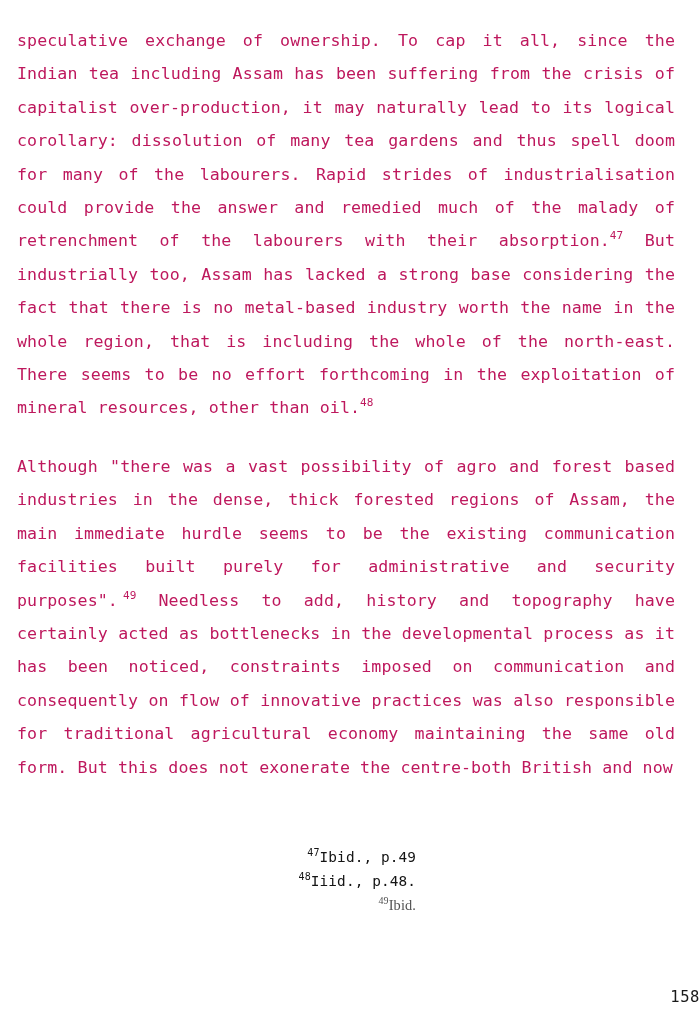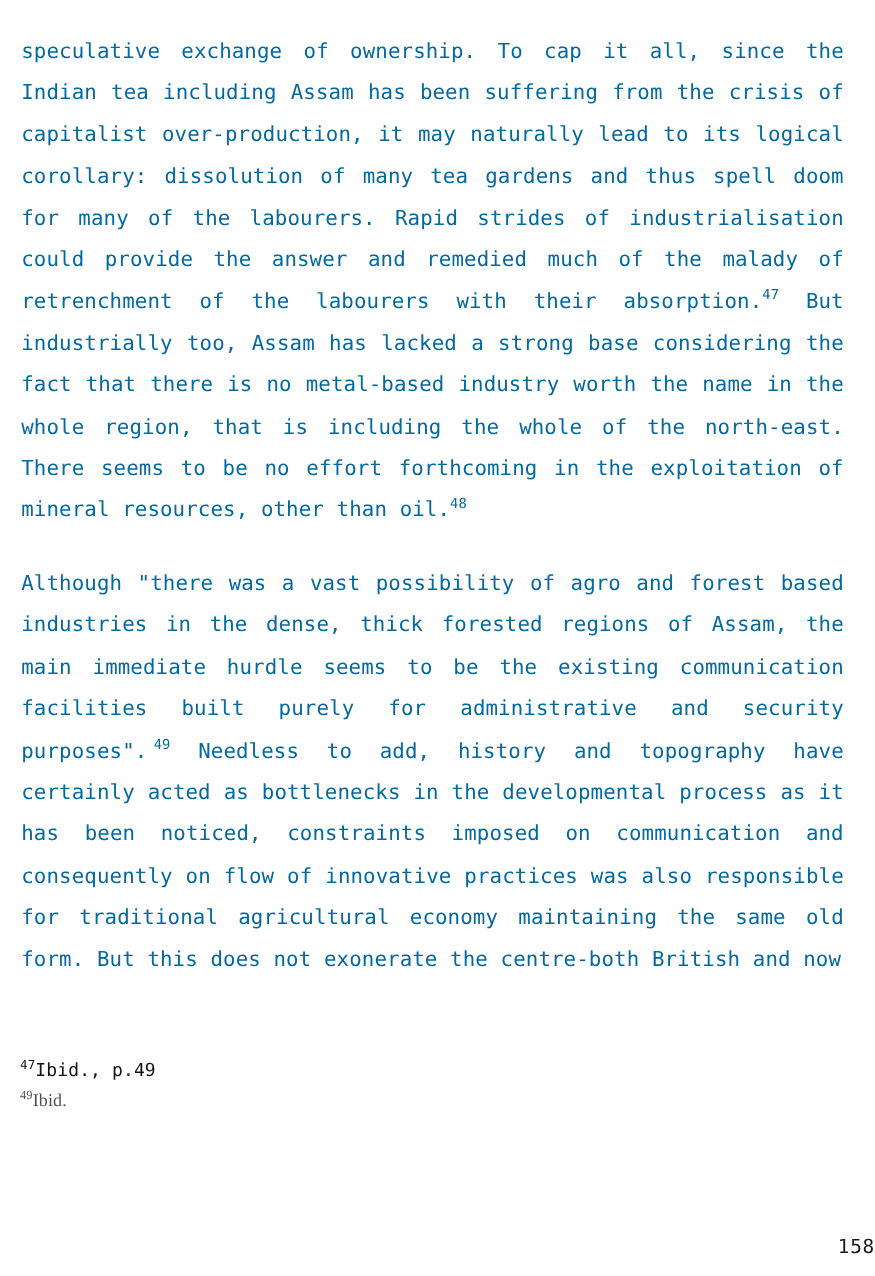--- a/index.html
+++ b/index.html
@@ -30,21 +30,21 @@
   }
   .para {
     margin: 0;
     font-size: 16.6px;
     line-height: 33.4px;
     text-align: justify;
     text-align-last: left;
     text-justify: inter-word;
     word-spacing: 0px;
     letter-spacing: 0.1px;
-    color: #0369a1;
+    color: #be185d;
     white-space: normal;
   }
   .para.p2 {
     margin-top: 25px;
   }
   .para .sup {
     font-size: 11px;
     vertical-align: super;
     line-height: 0;
   }
@@ -52,20 +52,21 @@
     font-size: 11px;
     vertical-align: super;
     line-height: 0;
     margin-left: 5px;
   }
   .footnotes {
     position: absolute;
     left: 16px;
     top: 846px;
     width: 400px;
+    text-align: right;
   }
   .footnote {
     font-size: 14.4px;
     line-height: 23.8px;
     letter-spacing: 0.1px;
     color: #141414;
     white-space: pre;
   }
   .footnote .fn-num {
     font-size: 10px;
@@ -98,20 +99,21 @@
     <p class="para p1"><span>speculative exchange of ownership. To cap it all, since the Indian tea including Assam has been suffering from the crisis of capitalist over-production, it may naturally lead to its logical corollary: dissolution of many tea gardens and thus spell doom for many of the labourers. Rapid strides of industrialisation could provide the answer and remedied much of the malady of retrenchment of the labourers with their absorption.</span><span class="sup">47</span><span> But industrially too, Assam has lacked a strong base considering the fact that there is no metal-based industry worth the name in the whole region, that is including the whole of the north-east. There seems to be no effort forthcoming in the exploitation of mineral resources, other than oil.</span><span class="sup">48</span></p>
 
     <p class="para p2"><span> Although "there was a vast possibility of agro and forest based industries in the dense, thick forested regions of Assam, the main immediate hurdle seems to be the existing communication facilities built purely for administrative and security purposes".</span><span class="sup-spaced">49</span><span> Needless to add, history and topography have certainly acted as bottlenecks in the developmental process as it has been noticed, constraints imposed on communication and consequently on flow of innovative practices was also responsible for traditional agricultural economy maintaining the same old form. But this does not exonerate the centre-both British and now</span></p>
 
   </div>
 
   <div class="footnotes">
 
     <div class="footnote"><span class="fn-num">47</span><span>Ibid., p.49</span></div>
 
+    <div class="footnote"><span class="fn-num">48</span><span>Iiid., p.48.</span></div>
 
     <div class="footnote faded"><span class="fn-num">49</span><span>Ibid.</span></div>
 
   </div>
 
   <div class="page-number">158</div>
 
 </div>
 
 </body></html>

